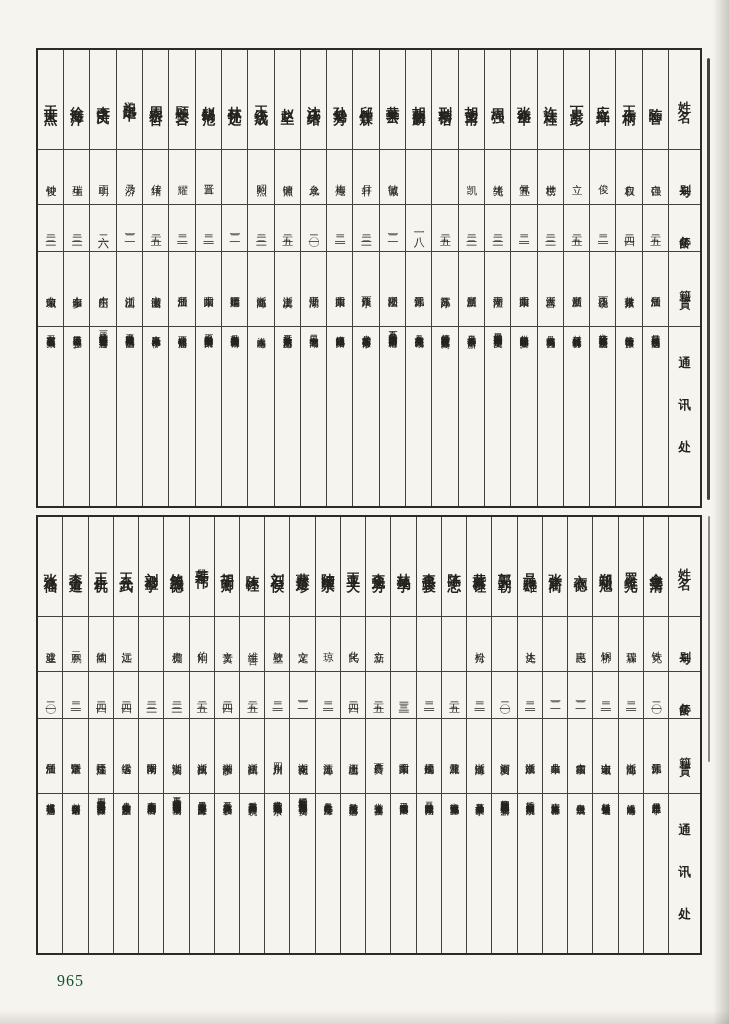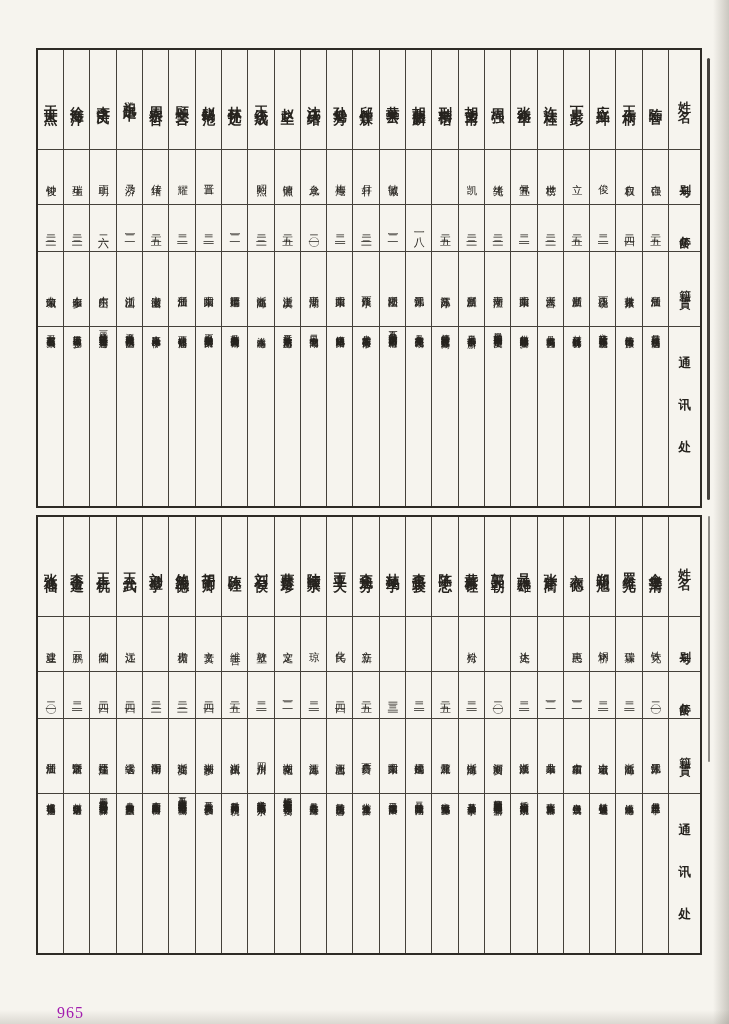--- a/index.html
+++ b/index.html
@@ -53,22 +53,22 @@
   .addr .vtext{font-size:9px;letter-spacing:-0.5px;}
 
   .hdr{font-weight:bold;}
   .header-col .name .vtext{font-size:13px;letter-spacing:9px;}
   .header-col .byname .vtext{font-size:11.5px;letter-spacing:2px;}
   .header-col .age .vtext{font-size:11.5px;letter-spacing:1px;}
   .header-col .native .vtext{font-size:11.5px;letter-spacing:8px;}
   .header-col .addr .vtext{font-size:12.5px;letter-spacing:42px;padding-top:14px;}
 
   .page-num{
-    position:absolute;left:57px;top:1004px;
-    font-size:16px;color:#a21caf;letter-spacing:1px;
+    position:absolute;left:57px;top:972px;
+    font-size:16px;color:#14532d;letter-spacing:1px;
   }
 </style>
 </head>
 <body>
 
 <div class="page">
 
   <div class="section" id="section-top">
     <div class="col header-col">
       <div class="cell name">
@@ -858,20 +858,38 @@
     </div>
     <div class="cell native">
       <span class="vtext">湖南长沙</span>
     </div>
     <div class="cell addr">
       <span class="vtext">长沙北门外上大垅五〇号</span>
     </div>
   </div>
       <div class="col person">
     <div class="cell name">
+      <span class="vtext nm">韩干伟</span>
+      <span class="note">29</span>
+    </div>
+    <div class="cell byname">
+      <span class="vtext">伯刚</span>
+    </div>
+    <div class="cell age">
+      <span class="vtext">二五</span>
+    </div>
+    <div class="cell native">
+      <span class="vtext">浙江杭州</span>
+    </div>
+    <div class="cell addr">
+      <span class="vtext">上海爱文义路观森里十八号</span>
+    </div>
+  </div>
+      <div class="col person">
+    <div class="cell name">
       <span class="vtext nm">鲍孟德</span>
 
     </div>
     <div class="cell byname">
       <span class="vtext">贵楣</span>
     </div>
     <div class="cell age">
       <span class="vtext">二三</span>
     </div>
     <div class="cell native">

